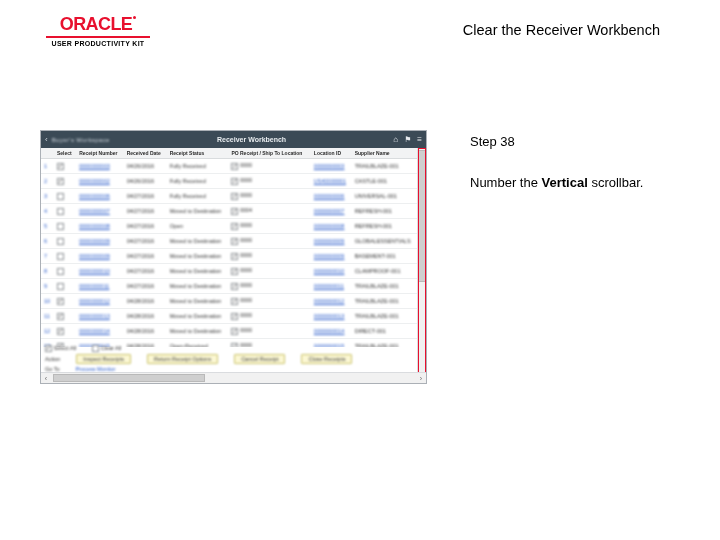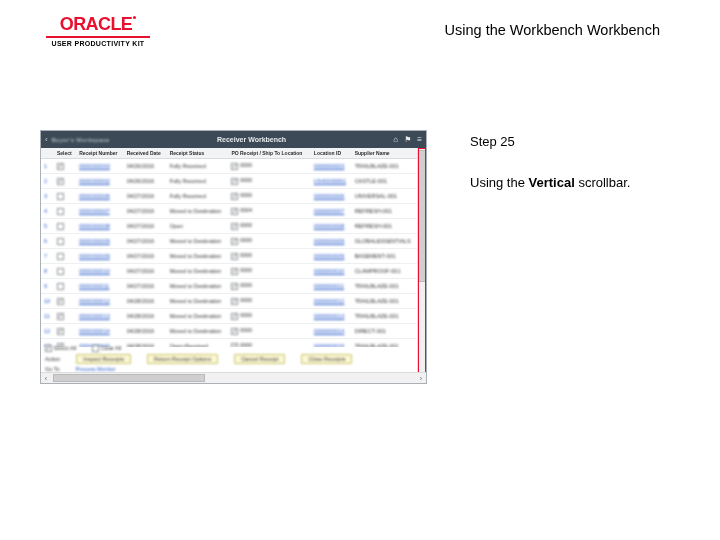--- a/index.html
+++ b/index.html
@@ -202,21 +202,21 @@
 </head>
 <body>
 
 <div class="header">
   <div class="logo-block">
     <div class="oracle-logo">
       <span>ORACLE</span><span class="oracle-dot"></span>
     </div>
     <div class="upk">USER PRODUCTIVITY KIT</div>
   </div>
-  <div class="page-title">Using the Workbench Workbench</div>
+  <div class="page-title">Clear the Receiver Workbench</div>
 </div>
 
 <div class="content">
   <div class="screenshot-wrap">
 
     <div class="topbar">
       <span class="back">‹</span>
       <span class="crumbs">Buyer's Workspace</span>
       <span class="center">Receiver Workbench</span>
       <span class="icons">
@@ -403,19 +403,19 @@
       <div class="hscroll-track">
         <div class="hscroll-thumb"></div>
       </div>
       <div class="arrow-btn">›</div>
     </div>
 
   </div>
 
   <div class="right-pane">
     <div class="step-label">
-      <span>Step </span><span>25</span>
+      <span>Step </span><span>38</span>
     </div>
     <div class="instr">
-      <span>Using the </span><b>Vertical</b><span> scrollbar.</span>
+      <span>Number the </span><b>Vertical</b><span> scrollbar.</span>
     </div>
   </div>
 </div>
 
 </body></html>

